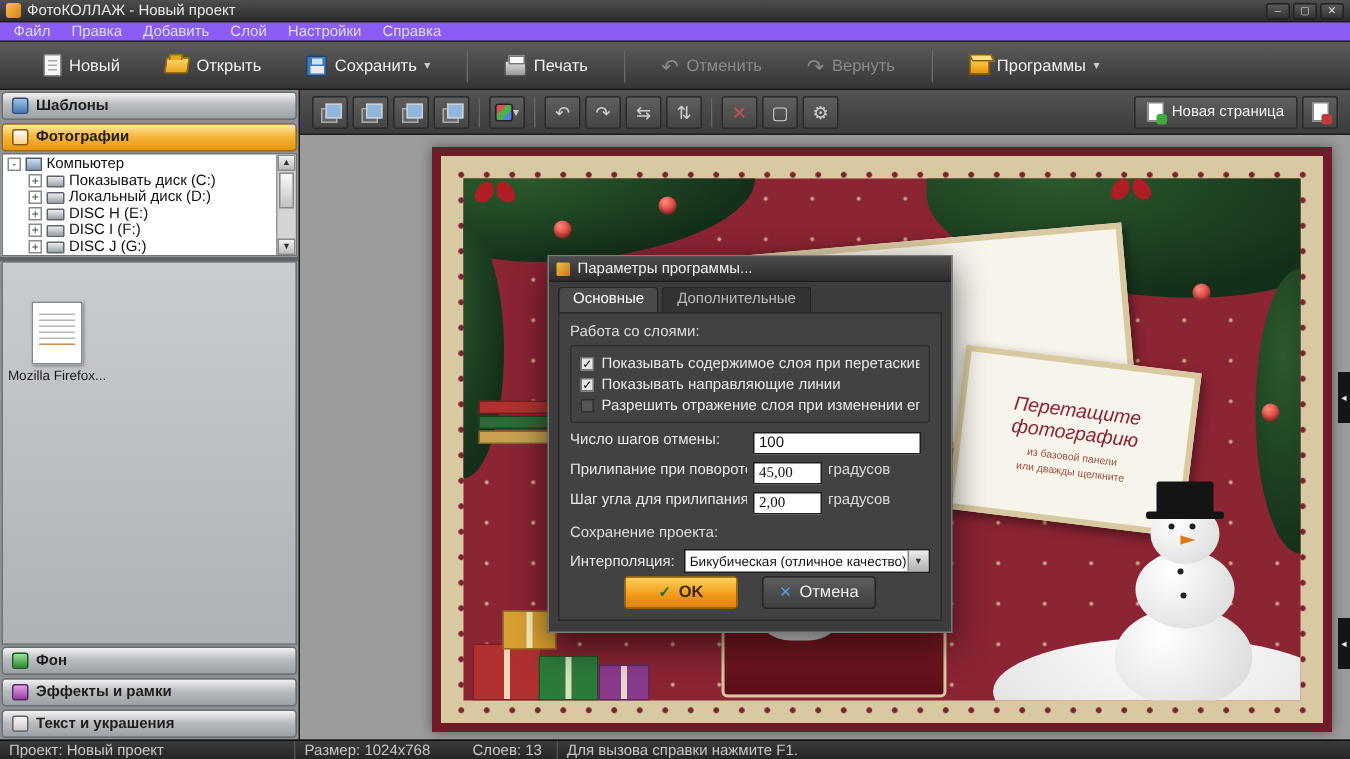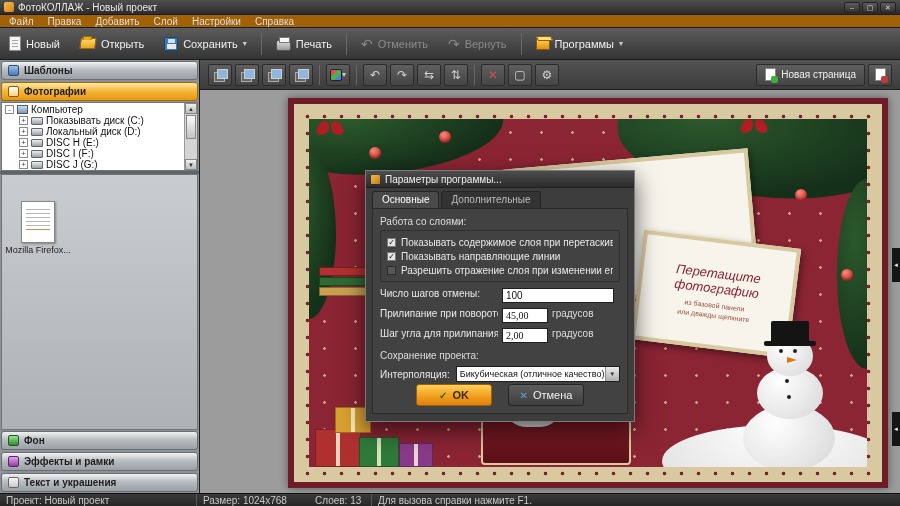--- a/index.html
+++ b/index.html
@@ -7,25 +7,25 @@
   .app{position:relative;width:900px;height:506px;background:#3a3a3a;overflow:hidden;}
 
   
   .titlebar{height:15px;background:linear-gradient(#4e4e4e,#2c2c2c);display:flex;align-items:center;gap:4px;padding:0 4px;border-bottom:1px solid #1a1a1a;}
   .app-ico{width:10px;height:10px;background:linear-gradient(135deg,#f6c14a,#d87f1a);border-radius:2px;flex:none;}
   .title-text{color:#e8e8e8;font-size:10px;flex:1;white-space:nowrap;overflow:hidden;}
   .winbtns{display:flex;gap:2px;}
   .wbtn{width:16px;height:11px;font-size:7px;line-height:10px;text-align:center;color:#ddd;background:linear-gradient(#5a5a5a,#333);border:1px solid #222;border-radius:2px;cursor:pointer;}
 
   
-  .menubar{height:13px;background:#a16207;display:flex;align-items:center;padding-left:2px;border-bottom:1px solid #1c1c1c;}
+  .menubar{height:13px;background:#8b5cf6;display:flex;align-items:center;padding-left:2px;border-bottom:1px solid #1c1c1c;}
   .menu-item{color:#ddd;font-size:10px;padding:0 7px;line-height:13px;cursor:pointer;white-space:nowrap;}
 
   
-  .toolbar{height:32px;background:linear-gradient(#5c5c5c,#353535);display:flex;align-items:center;padding:0 0;gap:2px;border-bottom:1px solid #191919;}
+  .toolbar{height:32px;background:linear-gradient(#5c5c5c,#353535);display:flex;align-items:center;padding:0 20px;gap:12px;border-bottom:1px solid #191919;}
   .tb{display:flex;align-items:center;gap:5px;height:26px;padding:0 9px;background:transparent;border:none;color:#f0f0f0;font-size:11px;cursor:pointer;white-space:nowrap;}
   .tb.disabled{color:#8a8a8a;}
   .tsep{width:1px;height:22px;background:#262626;border-right:1px solid #6a6a6a;margin:0 3px;flex:none;}
   .dd{font-size:8px;color:#ccc;}
   .ic{display:inline-block;position:relative;flex:none;}
   .ic-page{width:12px;height:15px;background:#f5f5f5;border:1px solid #8a8a8a;border-radius:1px;}
   .ic-page:after{content:"";position:absolute;left:2px;top:3px;width:6px;height:1px;background:#aaa;box-shadow:0 3px 0 #aaa,0 6px 0 #aaa;}
   .ic-folder{width:16px;height:11px;background:linear-gradient(#ffd76a,#e8a820);border:1px solid #9a6a10;border-radius:1px;transform:skewX(-8deg);}
   .ic-folder:before{content:"";position:absolute;top:-3px;left:1px;width:7px;height:3px;background:#e8a820;border:1px solid #9a6a10;border-bottom:none;}
   .ic-save{width:14px;height:14px;background:#4178b8;border:1px solid #23426b;border-radius:1px;}

